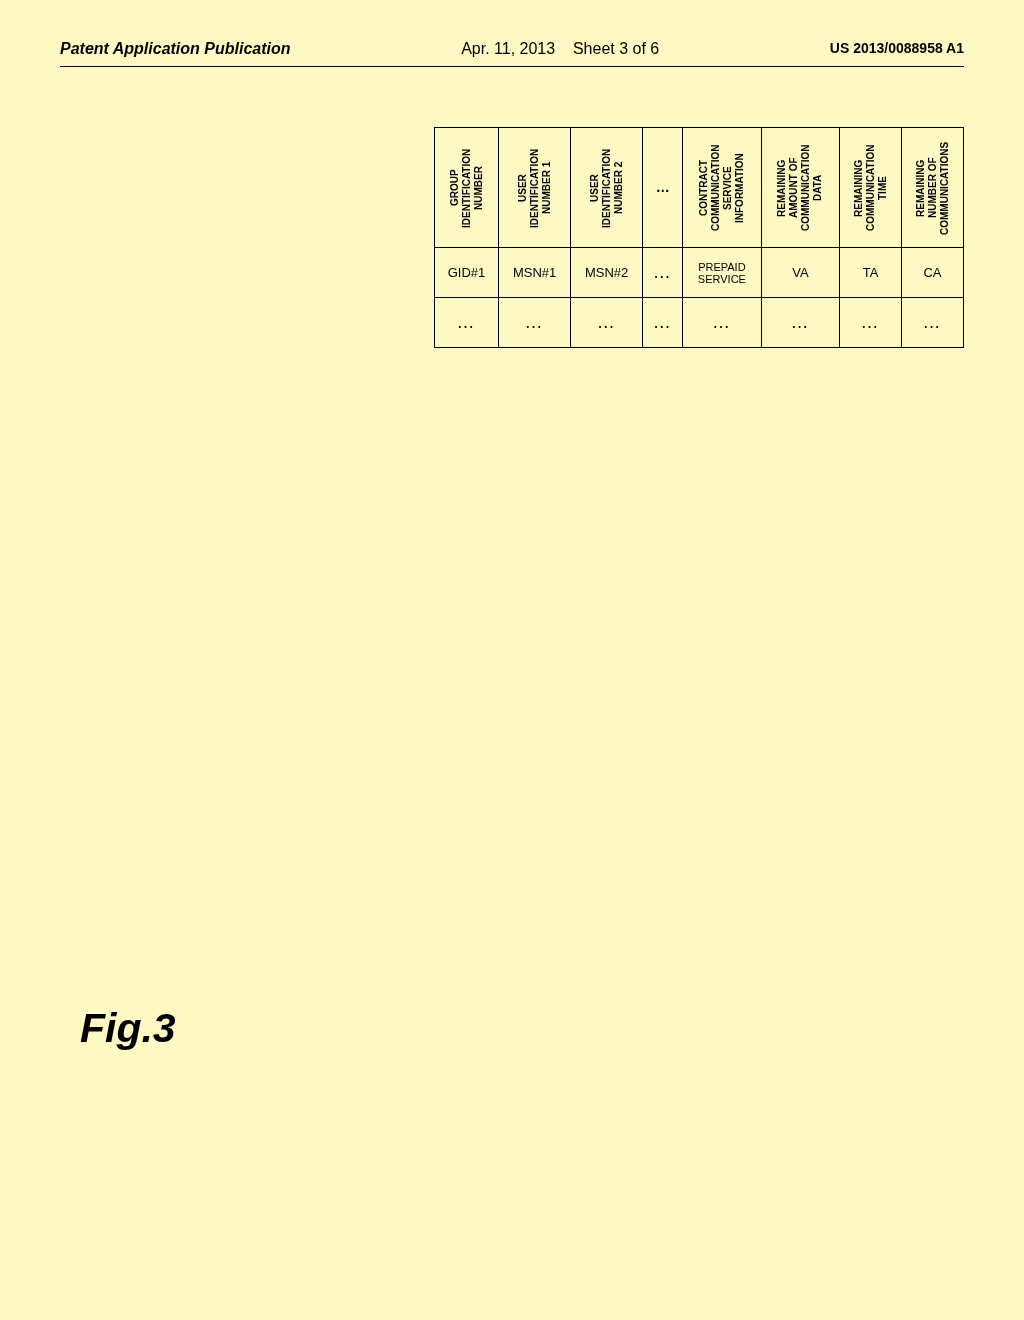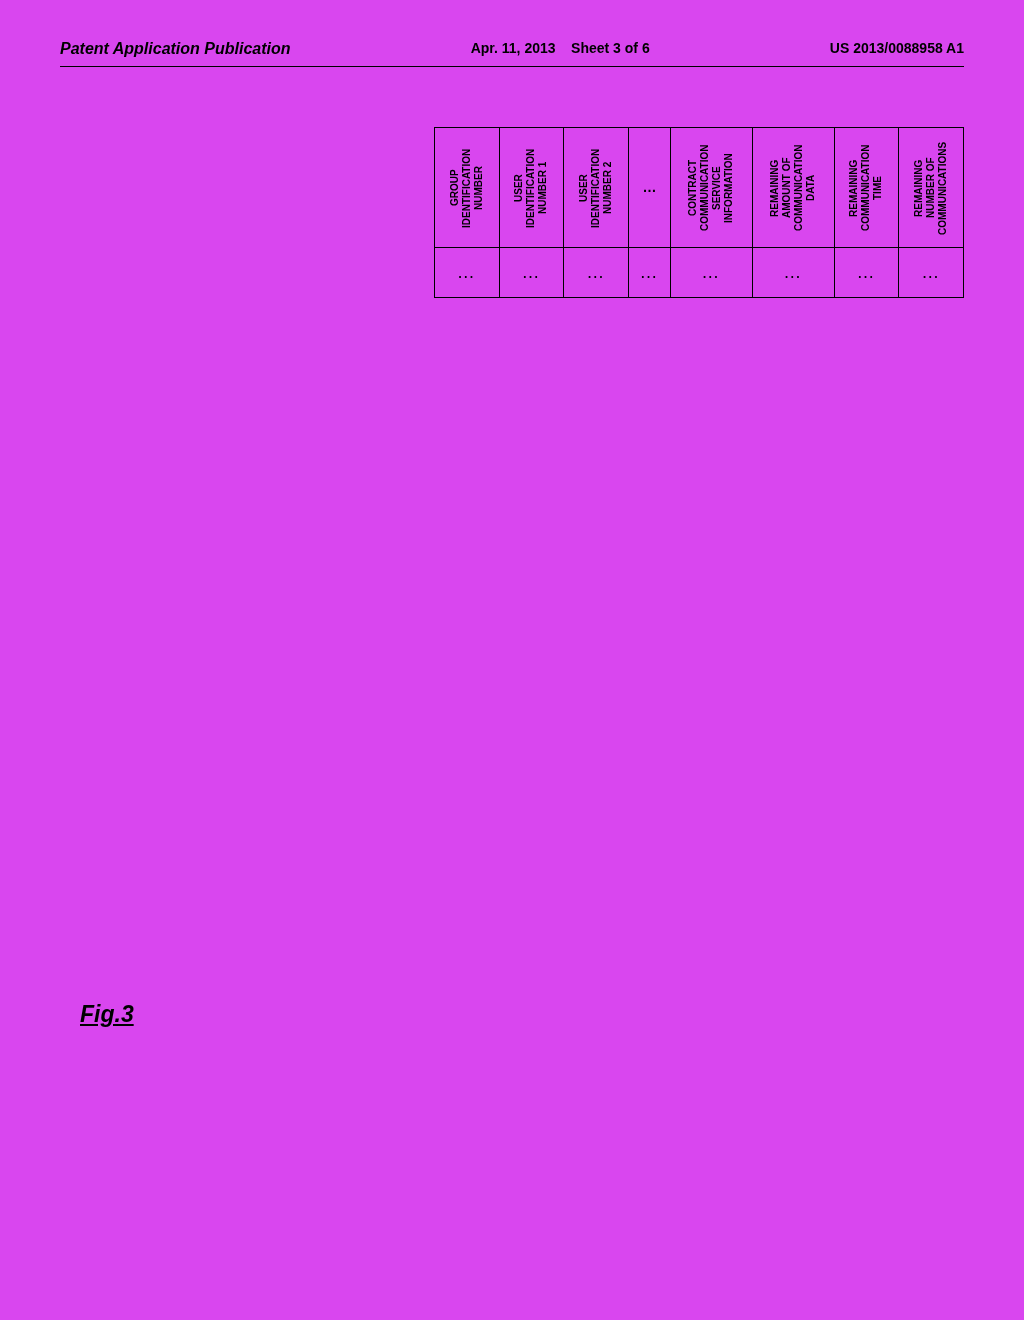--- a/index.html
+++ b/index.html
@@ -8,66 +8,64 @@
       background: #fff;
       font-family: Arial, Helvetica, sans-serif;
       width: 1024px;
       min-height: 1320px;
       position: relative;
     }
 
     .page {
       width: 1024px;
       min-height: 1320px;
-      background: #d946ef;
+      background: #fef9c3;
       padding: 40px 60px;
       position: relative;
     }
 
     .header {
       display: flex;
       justify-content: space-between;
       align-items: flex-start;
       margin-bottom: 60px;
       border-bottom: 1px solid #000;
       padding-bottom: 8px;
     }
 
     .header-left {
       font-size: 16px;
       font-weight: bold;
       font-style: italic;
     }
 
     .header-center {
-      font-size: 14px;
+      font-size: 16px;
       text-align: left;
-      font-weight: bold;
     }
 
     .header-right {
       font-size: 14px;
       font-weight: bold;
       text-align: right;
     }
 
     .content {
       display: flex;
       justify-content: flex-end;
       margin-top: 40px;
     }
 
     .fig-label {
       position: absolute;
       left: 80px;
-      bottom: 292px;
-      font-size: 23px;
+      bottom: 268px;
+      font-size: 41px;
       font-style: italic;
       font-weight: bold;
-      text-decoration: underline;
     }
 
     .table-container {
       width: 530px;
     }
 
     table {
       border-collapse: collapse;
       width: 100%;
     }
@@ -124,20 +122,30 @@
             <th>USER<br>IDENTIFICATION<br>NUMBER 2</th>
             <th style="writing-mode:horizontal-tb; transform:none; height:auto; font-size:14px;">…</th>
             <th>CONTRACT<br>COMMUNICATION<br>SERVICE<br>INFORMATION</th>
             <th>REMAINING<br>AMOUNT OF<br>COMMUNICATION<br>DATA</th>
             <th>REMAINING<br>COMMUNICATION<br>TIME</th>
             <th>REMAINING<br>NUMBER OF<br>COMMUNICATIONS</th>
           </tr>
         </thead>
         <tbody>
           <tr>
+            <td>GID#1</td>
+            <td>MSN#1</td>
+            <td>MSN#2</td>
+            <td class="dots">…</td>
+            <td style="font-size:11px;">PREPAID<br>SERVICE</td>
+            <td>VA</td>
+            <td>TA</td>
+            <td>CA</td>
+          </tr>
+          <tr>
             <td class="dots">…</td>
             <td class="dots">…</td>
             <td class="dots">…</td>
             <td class="dots">…</td>
             <td class="dots">…</td>
             <td class="dots">…</td>
             <td class="dots">…</td>
             <td class="dots">…</td>
           </tr>
         </tbody>

